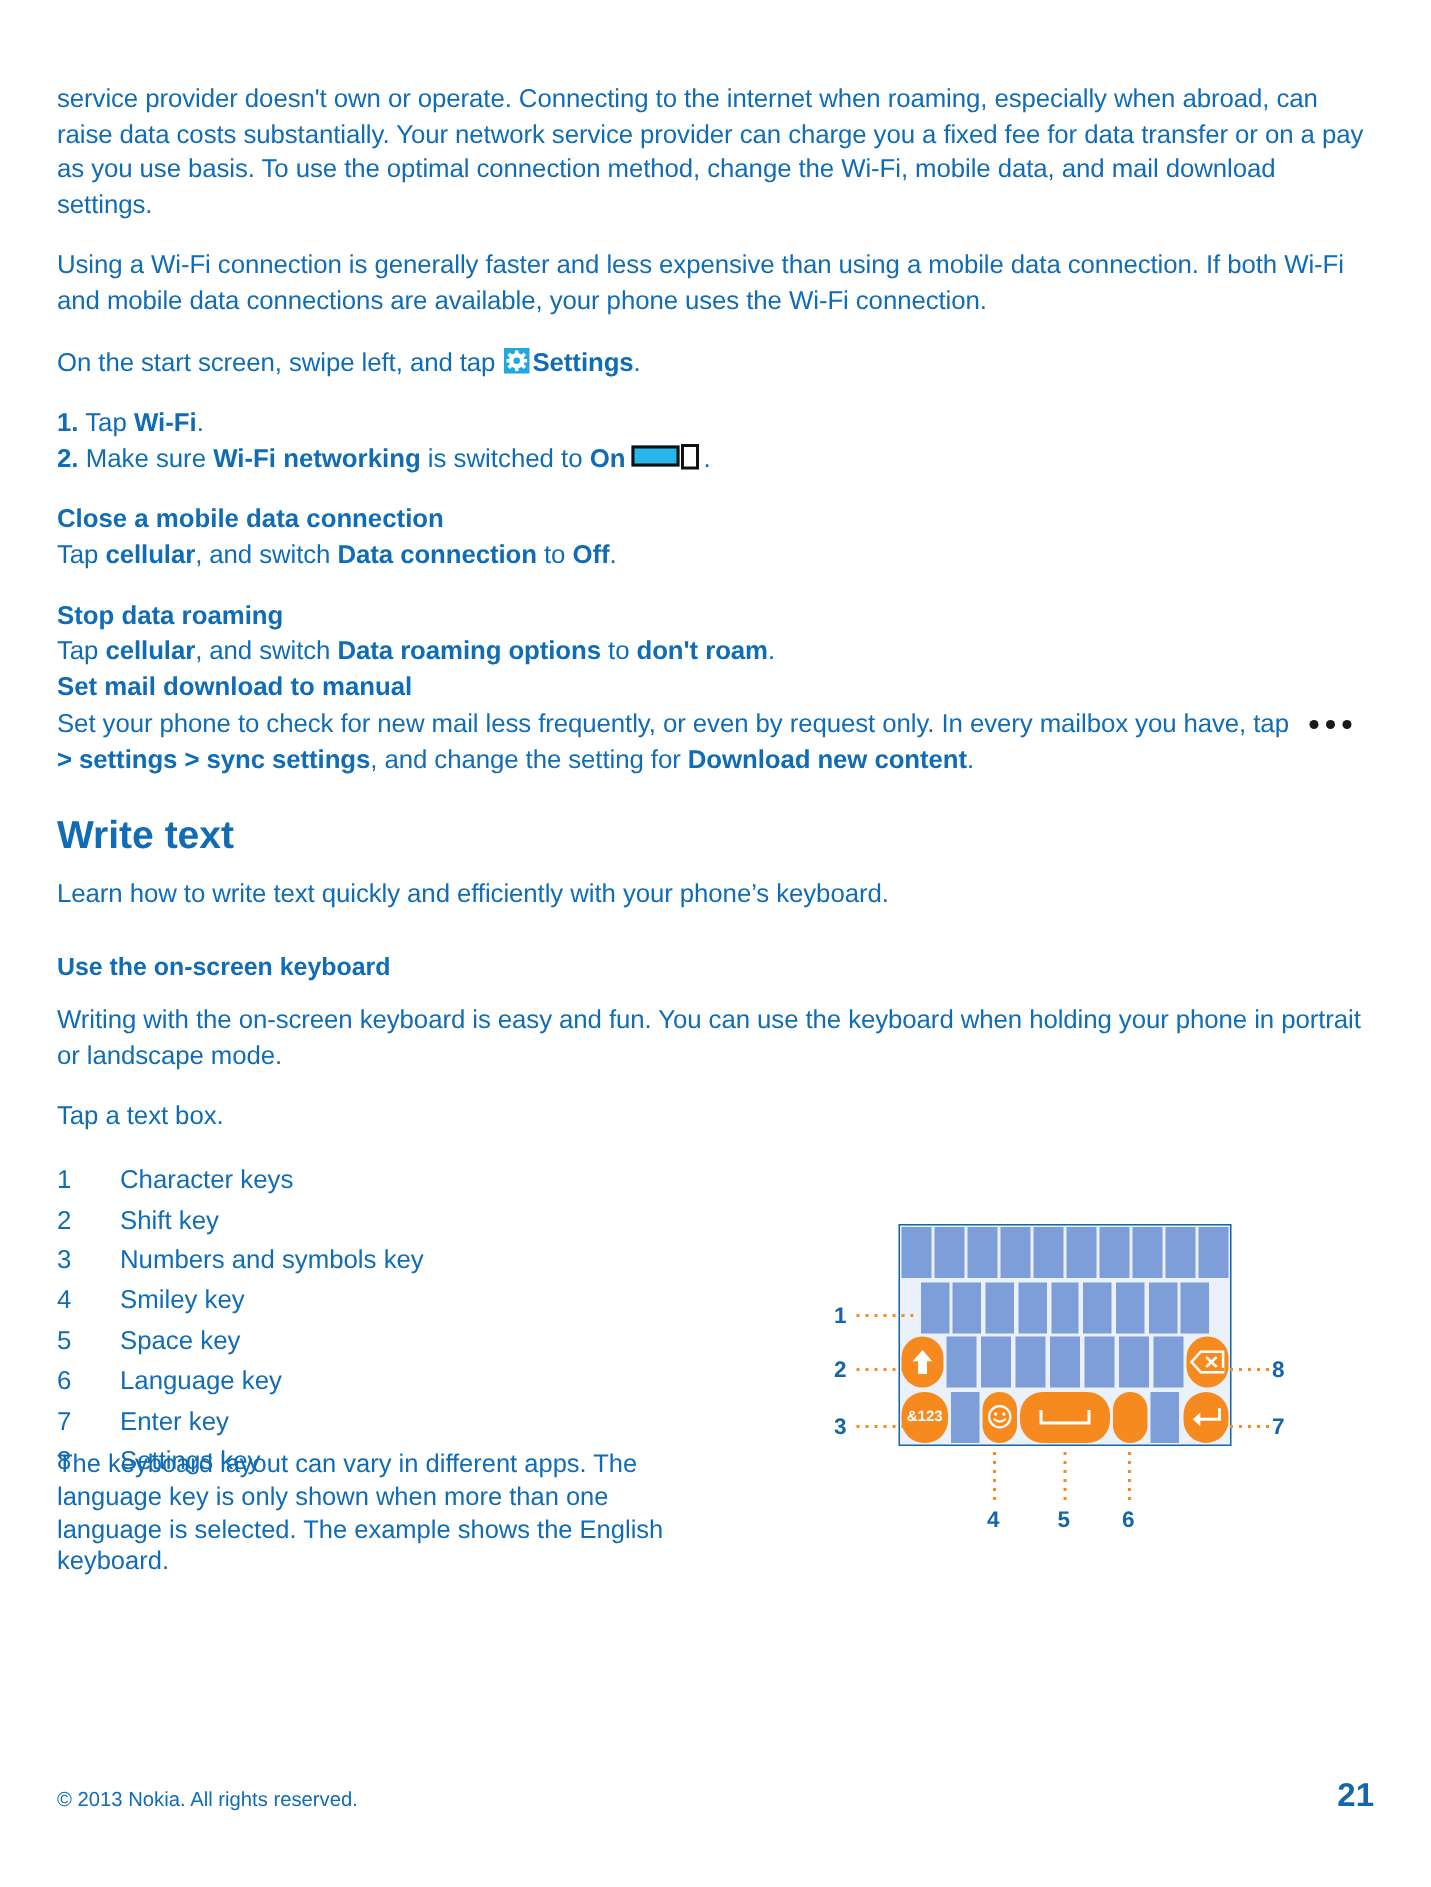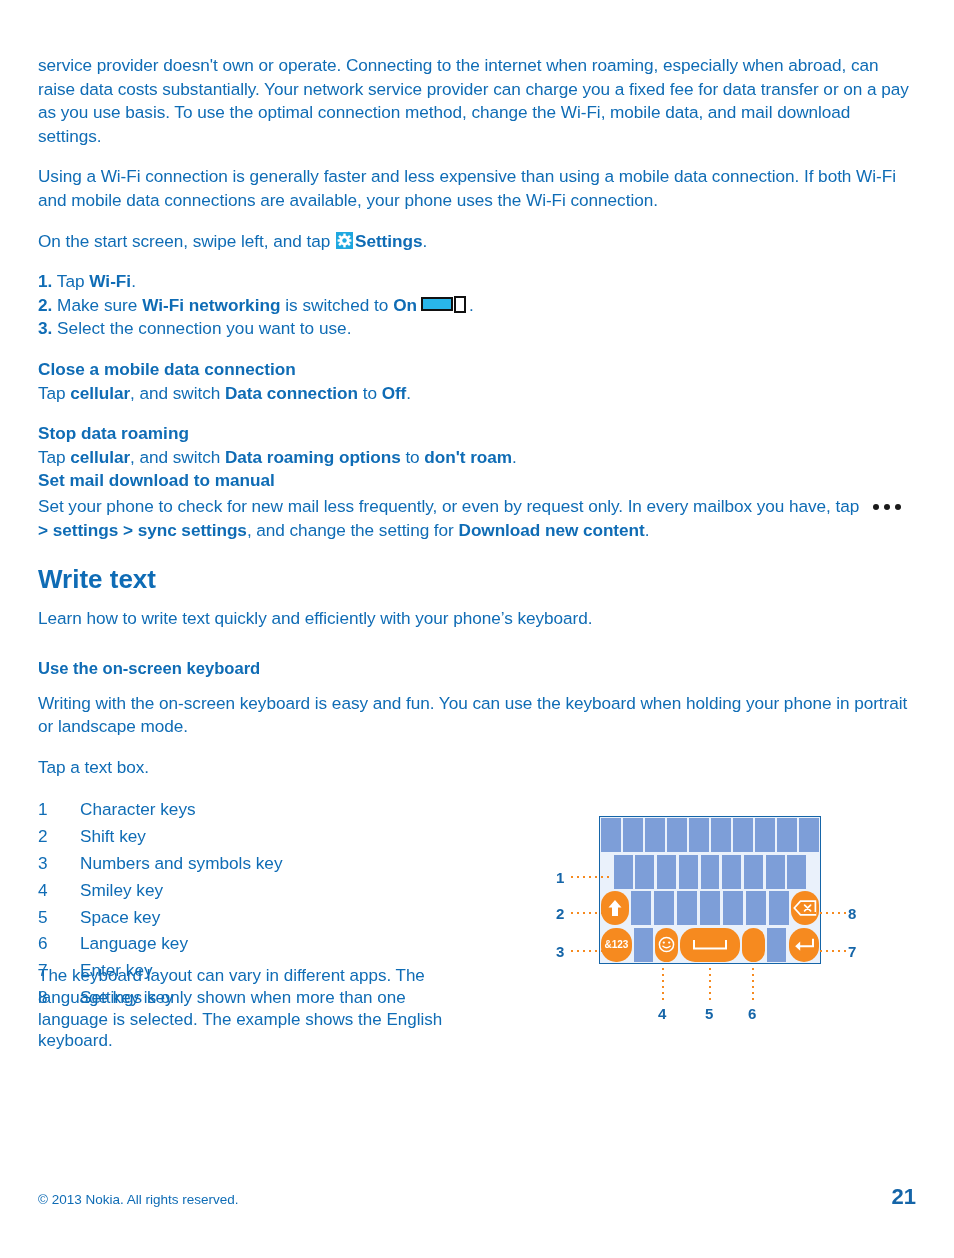--- a/index.html
+++ b/index.html
@@ -253,21 +253,20 @@
               <rect x="11.6" y="10.4" width="2.4" height="3.2" transform="rotate(-45 12.8 12)"></rect>
               <rect x="11.6" y="3.4" width="2.4" height="3.2" transform="rotate(45 12.8 5)"></rect>
               <rect x="3.0" y="10.4" width="2.4" height="3.2" transform="rotate(45 4.2 12)"></rect>
             </g>
             <circle cx="8.5" cy="8.5" r="2.2" fill="#1fa8e0"></circle>
           </svg></span><b>Settings</b><span>.</span></p>
 
     <div class="steps">
       <div><b>1.</b><span> Tap </span><b>Wi-Fi</b><span>.</span></div>
       <div><b>2.</b><span> Make sure </span><b>Wi-Fi networking</b><span> is switched to </span><b>On</b><span class="toggle"><span class="track"></span><span class="thumb"></span></span><span>.</span></div>
-      <div><b>3.</b><span> Select the connection you want to use.</span></div>
     </div>
 
     <div style="margin-bottom:17px;">
       <h3 class="sub">Close a mobile data connection</h3>
       <p class="body tight"><span>Tap </span><b>cellular</b><span>, and switch </span><b>Data connection</b><span> to </span><b>Off</b><span>.</span></p>
     </div>
 
     <div style="">
       <h3 class="sub">Stop data roaming</h3>
       <p class="body tight"><span>Tap </span><b>cellular</b><span>, and switch </span><b>Data roaming options</b><span> to </span><b>don't roam</b><span>.</span></p>

